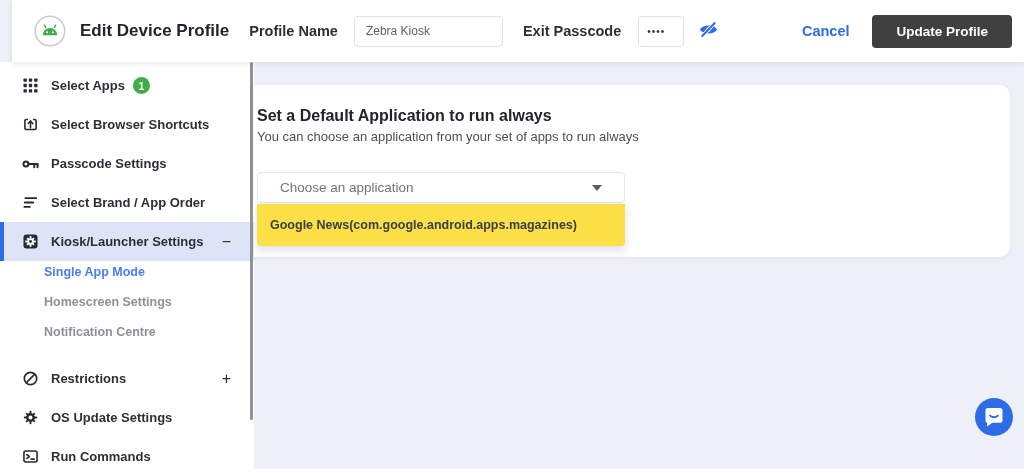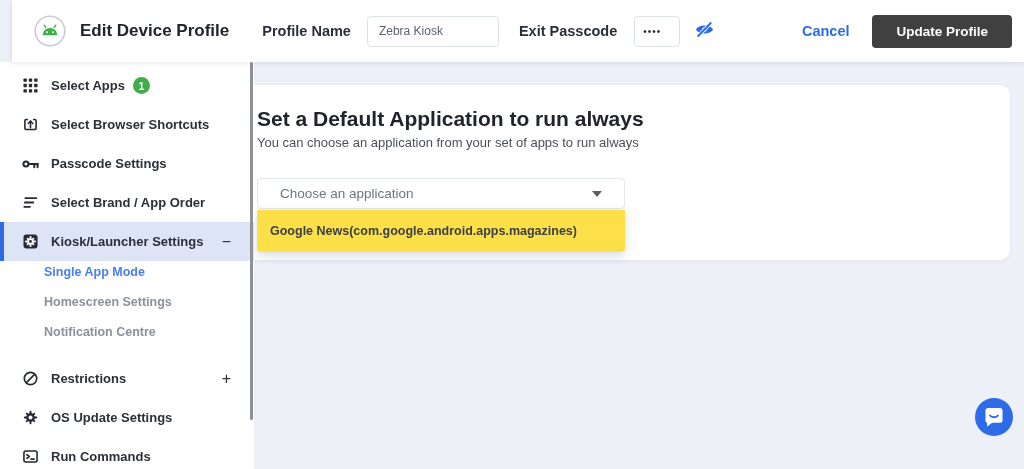--- a/index.html
+++ b/index.html
@@ -16,23 +16,23 @@
   .topbar {
     position: absolute; top: 0; left: 12px; right: 0; height: 62px;
     background: #fff; z-index: 10;
     display: flex; align-items: center;
     padding: 0 12px 0 22px;
     box-shadow: 0 1px 5px rgba(40,50,80,.12);
   }
   .logo-wrap { width: 32px; height: 32px; flex: 0 0 auto; }
   .app-title { font-size: 17px; font-weight: 700; color: #20242c; margin-left: 14px; white-space: nowrap; }
   .field-label { font-size: 14.5px; font-weight: 600; color: #2b3038; white-space: nowrap; }
-  .profile-label { margin-left: 33px; }
+  .profile-label { margin-left: 20px; }
   .profile-input {
-    margin-left: 16px; width: 132px; height: 31px;
+    margin-left: 16px; width: 149px; height: 31px;
     border: 1px solid #dde2ea; border-radius: 4px;
     padding: 0 11px; font-size: 12px; color: #5a626c;
     font-family: "Liberation Sans", sans-serif; outline: none;
   }
   .passcode-label { margin-left: 20px; }
   .passcode-input {
     margin-left: 17px; width: 46px; height: 31px;
     border: 1px solid #dde2ea; border-radius: 4px;
     padding: 0 8px; font-size: 10px; letter-spacing: 1px; color: #2b3038;
     font-family: "Liberation Sans", sans-serif; outline: none;
@@ -81,21 +81,21 @@
   }
 
   
   .content { position: absolute; left: 211px; top: 62px; right: 0; bottom: 0; background: #edf0f7; }
   .card {
     margin: 23px 14px 0 21px; min-height: 172px;
     background: #fff; border-radius: 10px;
     box-shadow: 0 1px 4px rgba(50,60,90,.07);
     padding: 22px 25px 8px;
   }
-  .card-title { font-size: 21px; font-weight: 700; color: #20242c; }
+  .card-title { font-size: 16px; font-weight: 700; color: #20242c; }
   .card-sub { font-size: 13px; color: #4b5058; margin-top: 4px; }
   .select-box {
     margin-top: 28px; width: 368px; height: 31px;
     border: 1px solid #e2e6ee; border-radius: 4px; background: #fff;
     display: flex; align-items: center; justify-content: space-between;
     padding: 0 22px; cursor: pointer;
   }
   .select-placeholder { font-size: 13.5px; color: #6e757f; }
   .caret {
     width: 0; height: 0;

